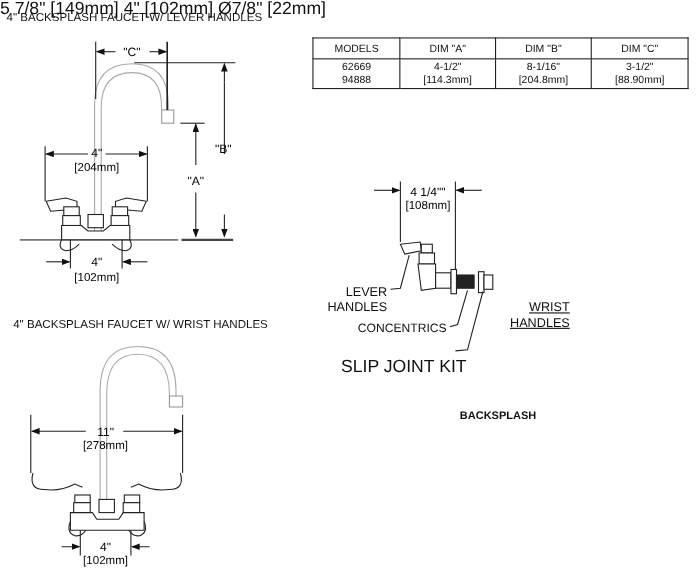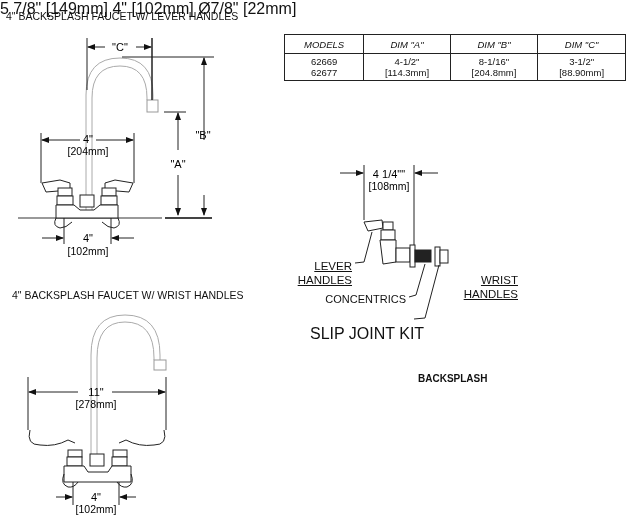--- a/index.html
+++ b/index.html
@@ -5,21 +5,21 @@
   html, body { margin: 0; padding: 0; background: #ffffff; }
   body { width: 636px; height: 523px; position: relative; overflow: hidden;
          font-family: "Liberation Sans", sans-serif; color: #111; }
   .abs { position: absolute; }
   .title { font-size: 10.5px; white-space: nowrap; }
   .lbl-left { font-size: 11.5px; white-space: nowrap; text-align: right; line-height: 14px; }
   table.specs { position: absolute; left: 284px; top: 34px; border-collapse: collapse;
                 font-size: 9.5px; width: 342px; }
   table.specs th, table.specs td { border: 1px solid #222; text-align: center; font-weight: normal;
                                    padding: 1px 2px; line-height: 11px; }
-  table.specs th { height: 16px; font-style: italic; }
+  table.specs th { height: 16px; }
   table.specs td { height: 24px; }
   svg { position: absolute; left: 0; top: 0; }
 </style>
 </head>
 <body>
 
 
 
 
 <div class="abs title" style="left:6px;top:10px;">4" BACKSPLASH FAUCET W/ LEVER HANDLES</div>
@@ -30,21 +30,21 @@
   <tbody>
       <tr>
     <th>MODELS</th>
     <th>DIM "A"</th>
     <th>DIM "B"</th>
     <th>DIM "C"</th>
   </tr>
   <tr>
     <td>
           <div>62669</div>
-          <div>62677</div>
+          <div>94888</div>
         </td>
     <td>
           <div>4-1/2"</div>
           <div>[114.3mm]</div>
         </td>
     <td>
           <div>8-1/16"</div>
           <div>[204.8mm]</div>
         </td>
     <td>
@@ -164,21 +164,21 @@
     <rect x="415" y="250" width="16" height="12" fill="#222"></rect>
     <rect x="435" y="247" width="5" height="19" fill="#fff"></rect>
     <rect x="440" y="250" width="8" height="13" fill="#fff"></rect>
 
     <path d="M372,232 L364,262 L355,263"></path>
     <path d="M425,264 L416,295 L409,297"></path>
     <path d="M439,265 L425,318 L414,319"></path>
   </g>
   <text x="389" y="178" font-size="11" text-anchor="middle" font-family="Liberation Sans, sans-serif">4 1/4""</text>
   <text x="389" y="190" font-size="10.5" text-anchor="middle" font-family="Liberation Sans, sans-serif">[108mm]</text>
-  </svg><div class="abs lbl-left" style="left:290px;top:259px;width:62px;text-decoration:underline;">
+  </svg><div class="abs lbl-left" style="left:290px;top:259px;width:62px;">
     <div>LEVER</div>
     <div>HANDLES</div>
   </div>
   <div class="abs lbl-left" style="left:300px;top:292px;width:106px;font-size:11px;">CONCENTRICS</div>
   <div class="abs lbl-left" style="left:310px;top:327px;width:102px;font-size:16px;">SLIP JOINT KIT</div>
 
   
   <g stroke="#222" fill="none" stroke-width="1">
     <line x1="521" y1="165" x2="521" y2="205">
     <line x1="593" y1="165" x2="593" y2="245">

